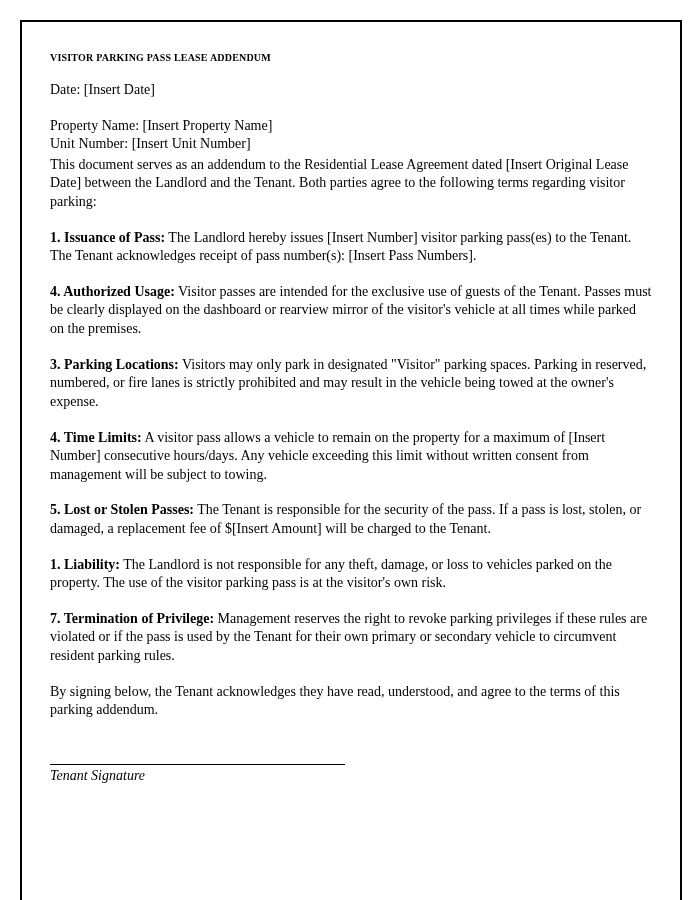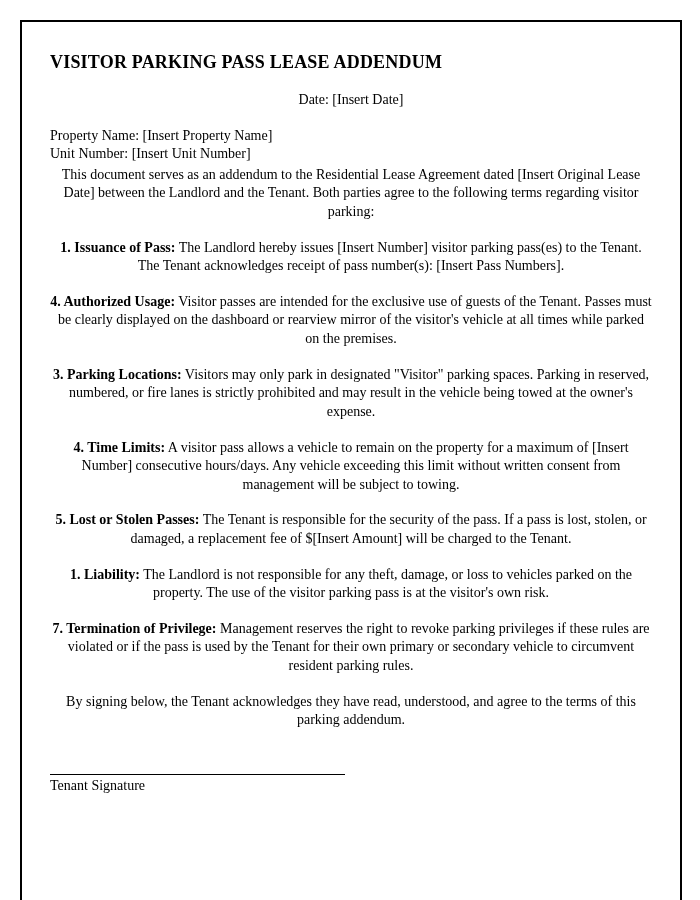--- a/index.html
+++ b/index.html
@@ -16,31 +16,30 @@
     top: 20px;
     left: 20px;
     width: 662px;
     height: 900px; 
     border: 2px solid #000000;
     background: #ffffff;
     padding: 30px 28px 0 28px;
   }
   .doc-title {
     font-weight: bold;
-    font-size: 18px;
+    font-size: 10px;
     letter-spacing: 0.2px;
     margin-bottom: 18px;
   }
   p, .line {
     font-size: 14px;
     line-height: 1.33;
   }
   .para {
     margin-bottom: 17px;
-    text-align: center;
   }
   .tight-block .line {
     margin-bottom: 0;
   }
   .tight-block {
     margin-bottom: 2px;
   }
   .lead {
     font-weight: bold;
   }
@@ -48,20 +47,21 @@
     margin-top: 44px;
   }
   .signature-line {
     width: 295px;
     height: 0;
     border-bottom: 1px solid #000000;
     margin-bottom: 3px;
   }
   .signature-label {
     font-size: 14px;
+    font-style: italic;
   }
 </style>
 </head>
 <body>
 
 <div class="page-frame">
 
   <div class="doc-title">VISITOR PARKING PASS LEASE ADDENDUM</div>
 
   <p class="para">Date: [Insert Date]</p>

